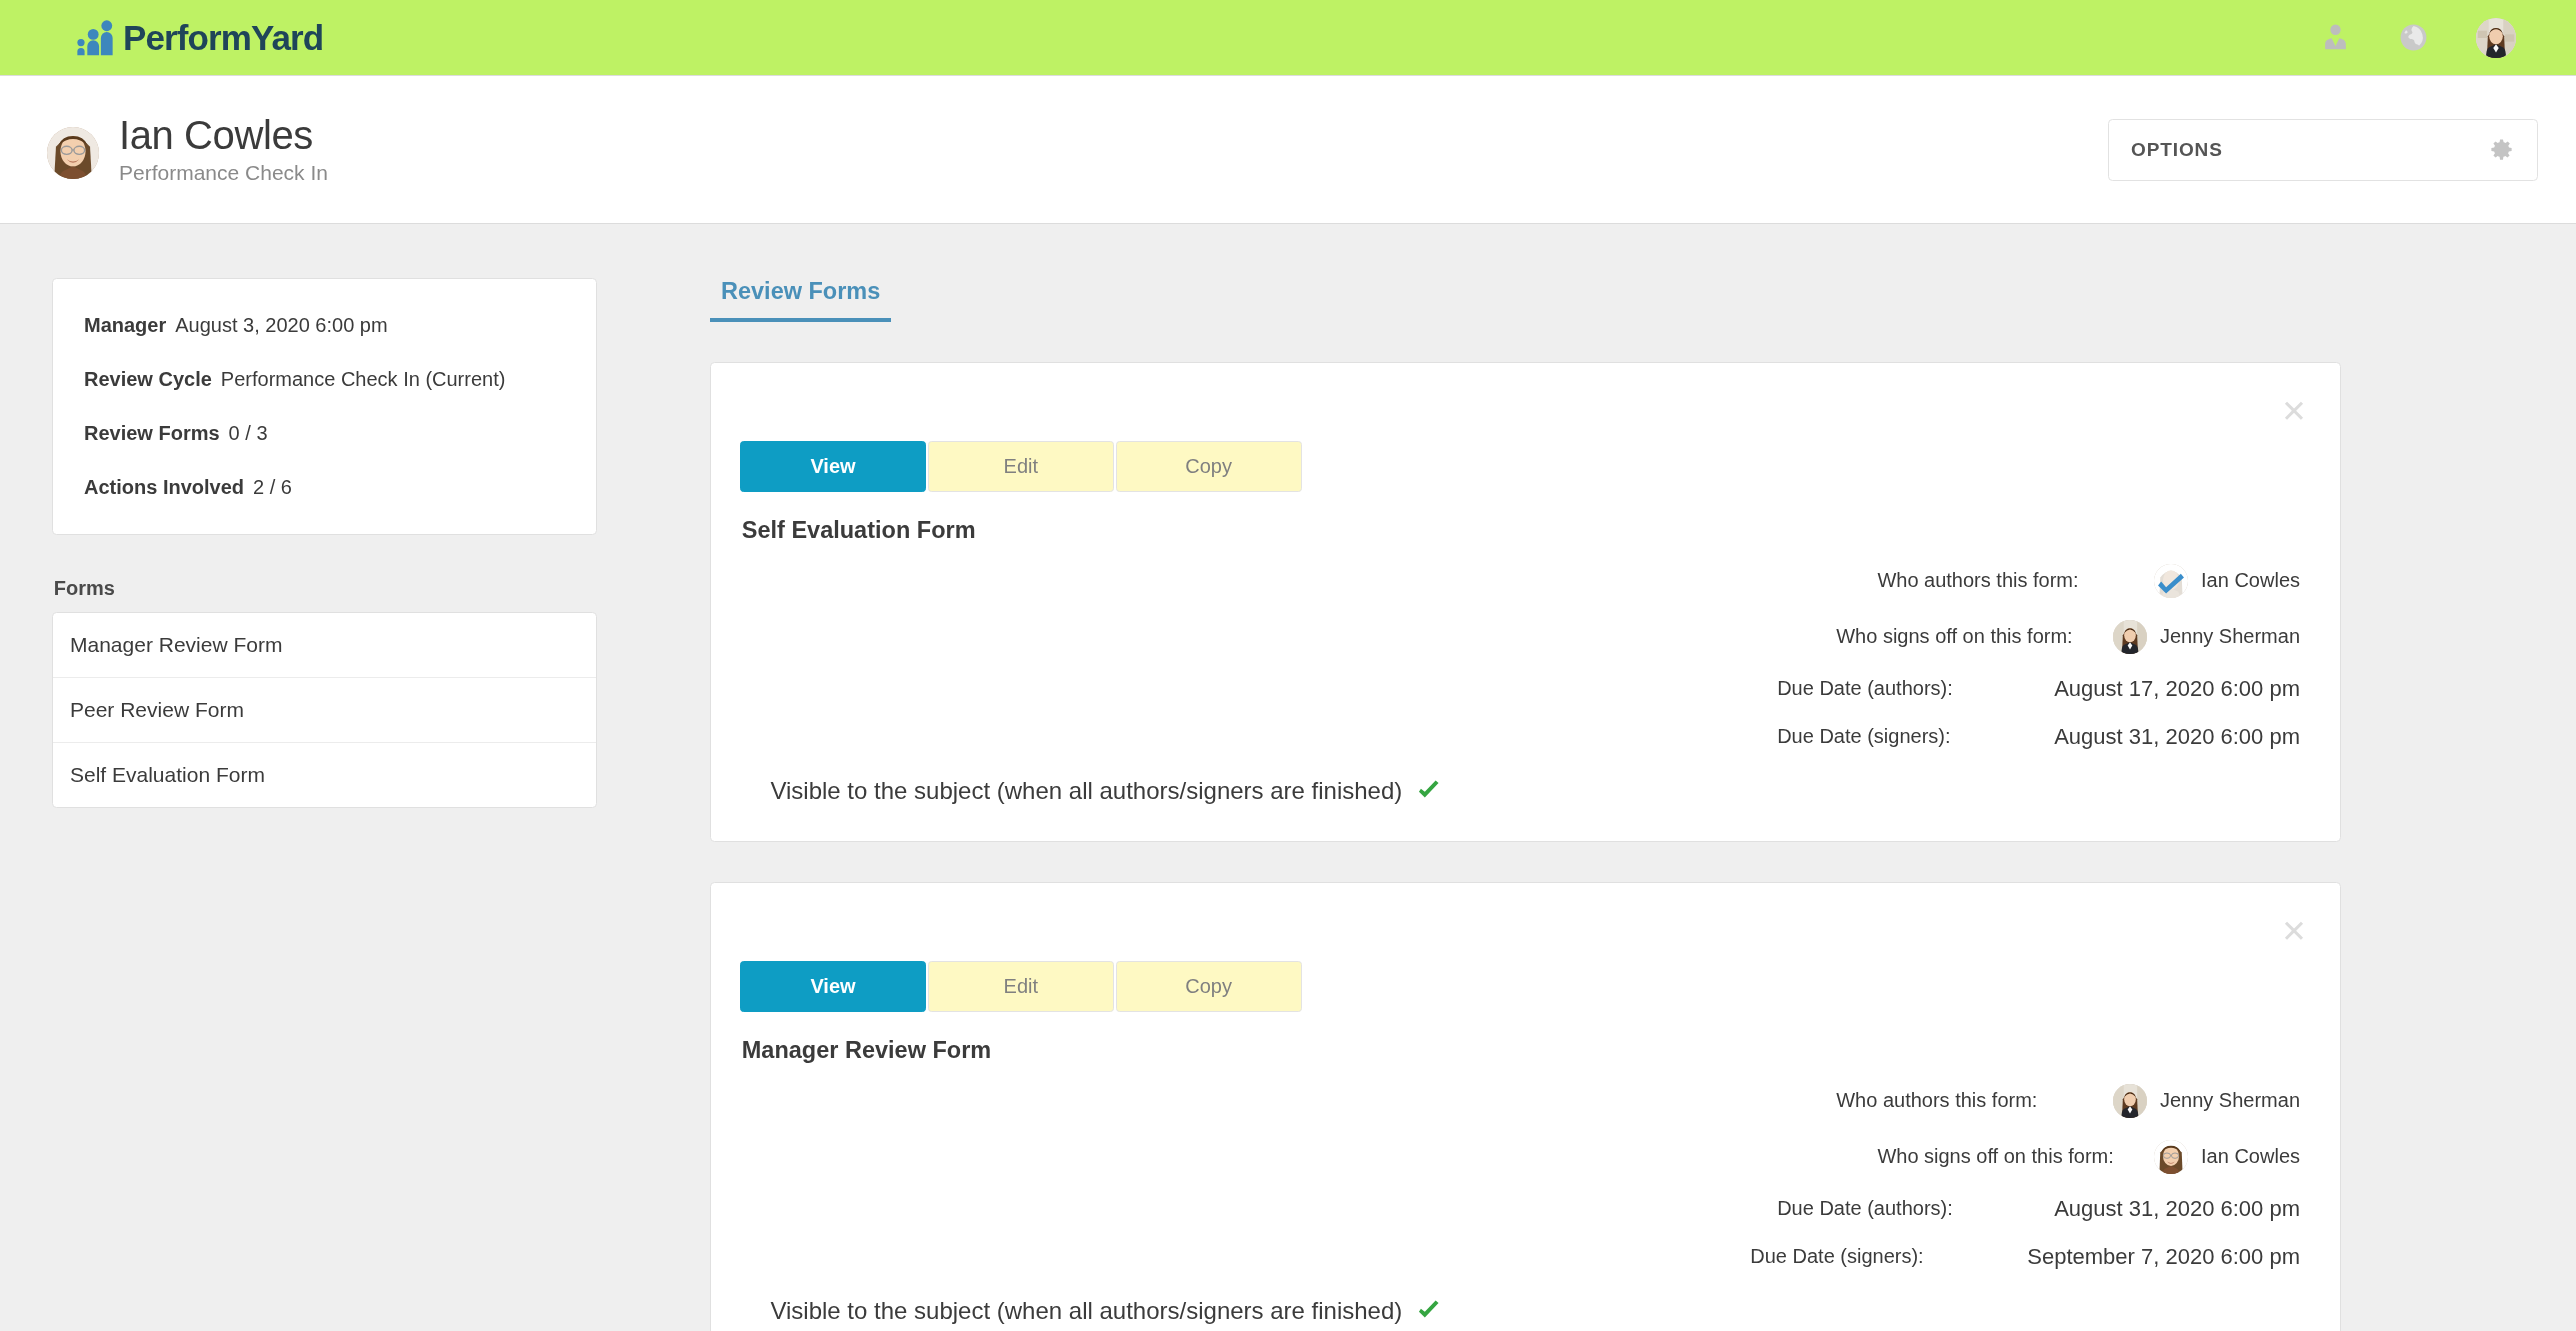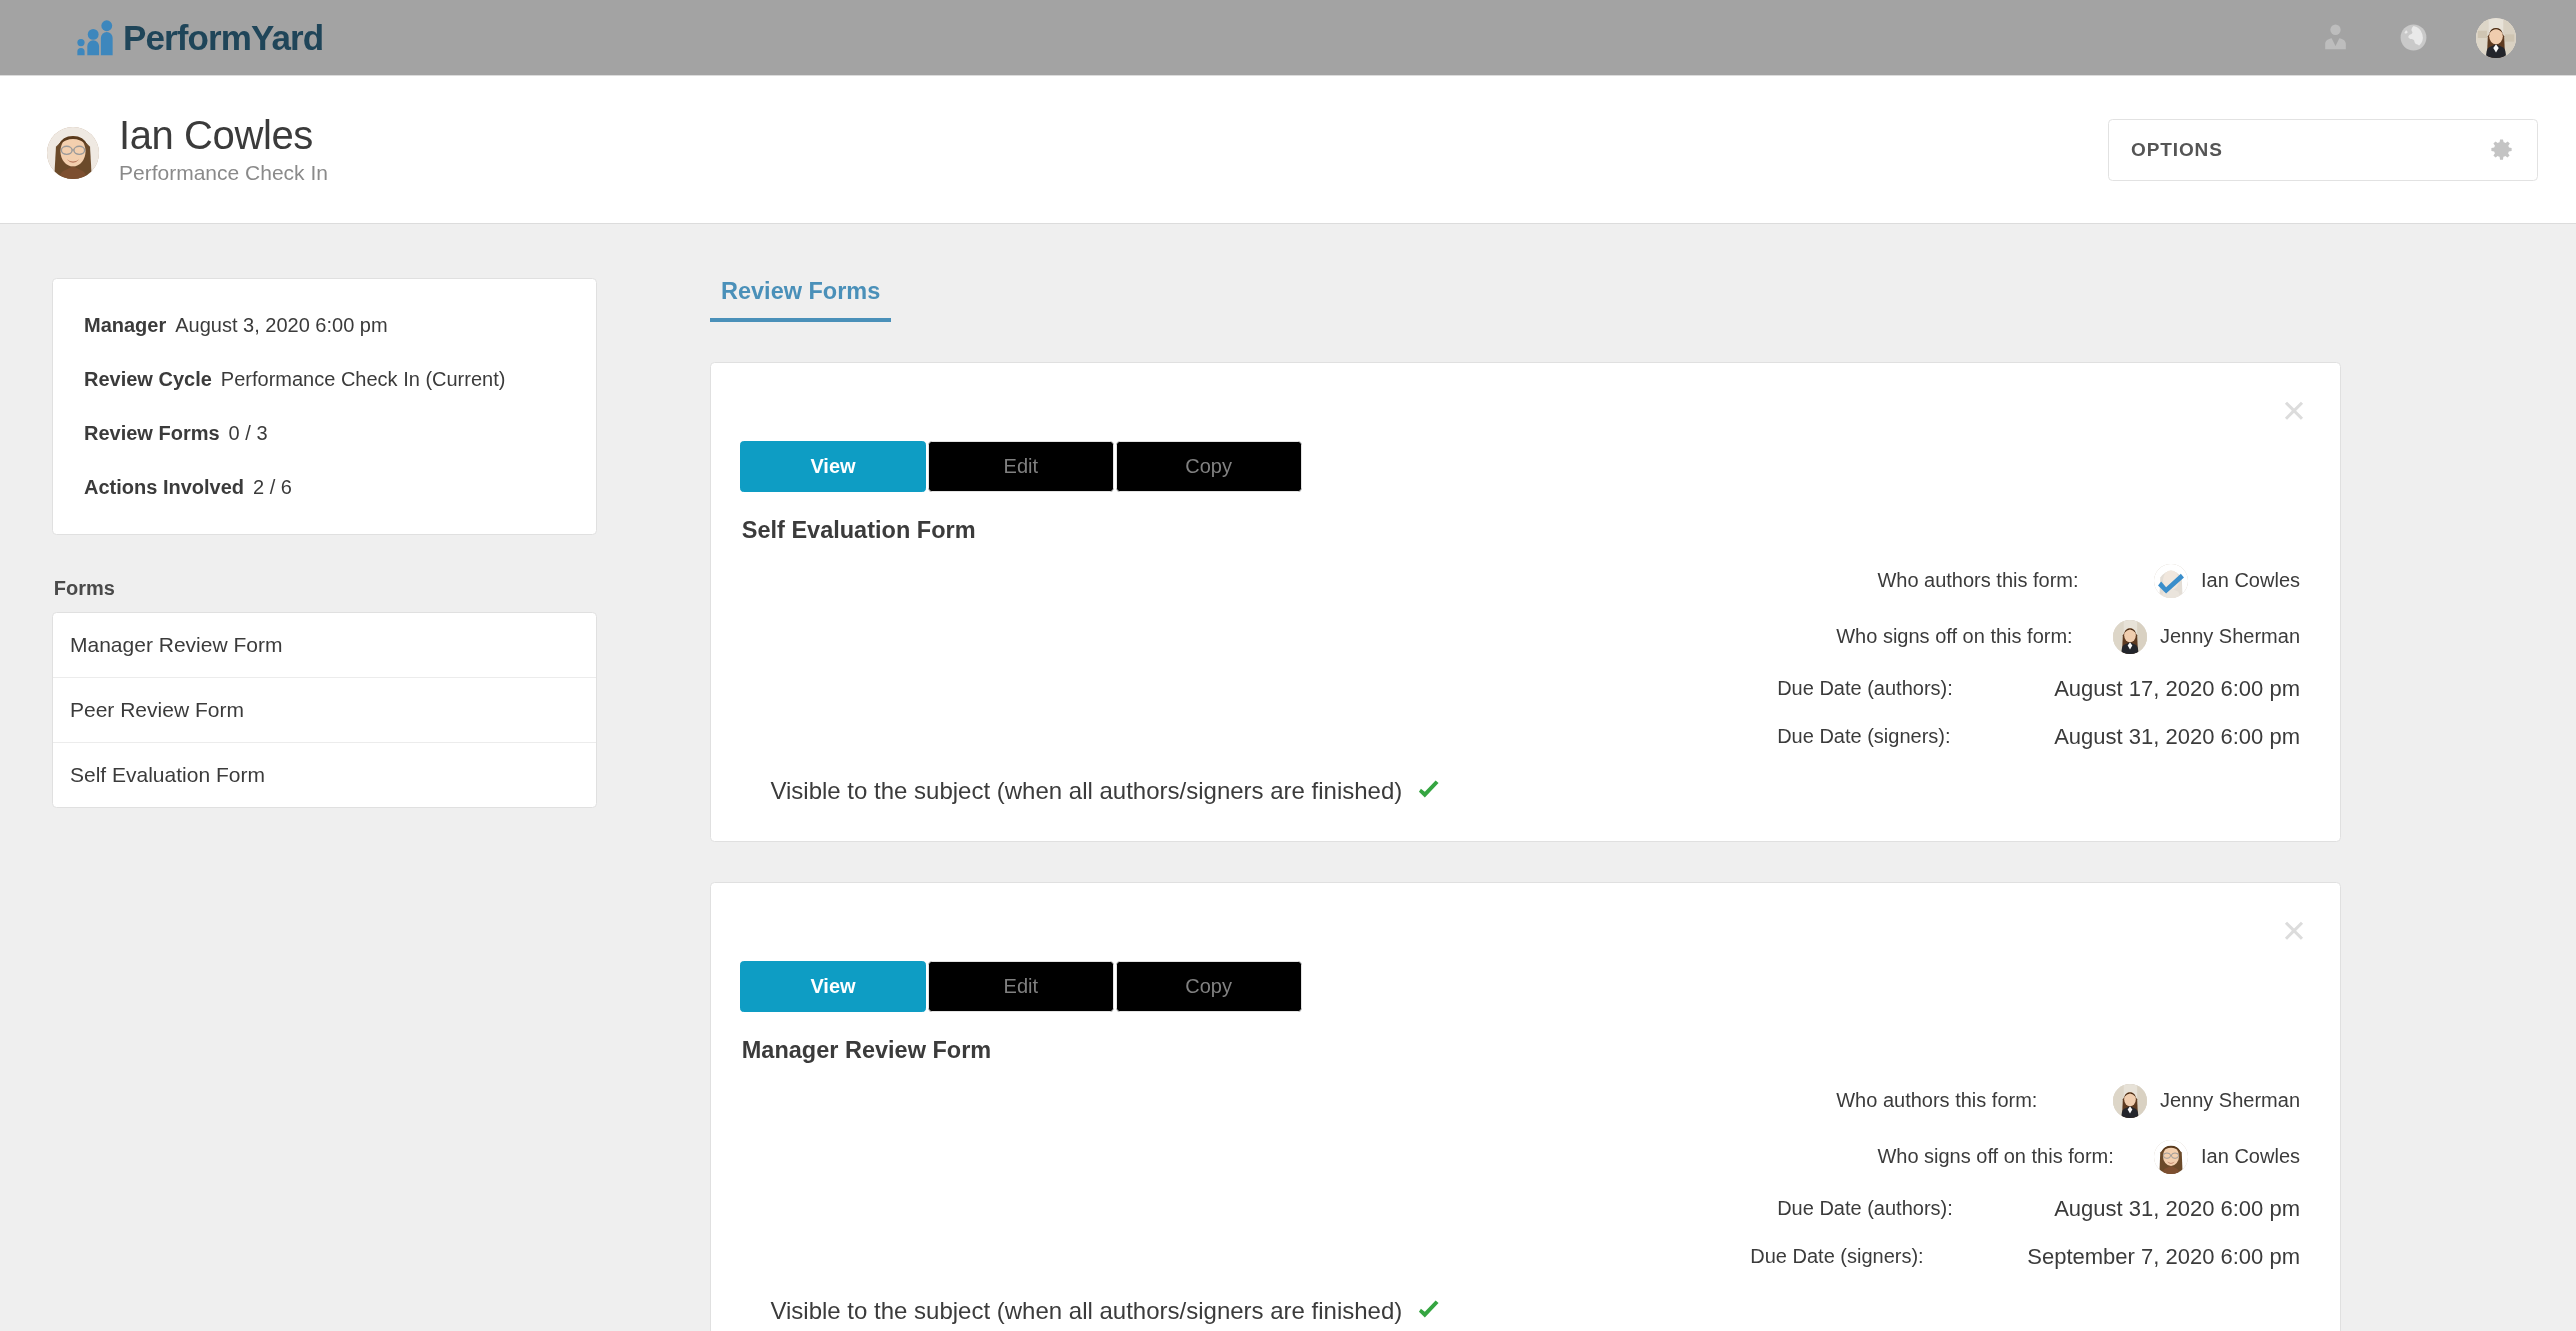--- a/index.html
+++ b/index.html
@@ -7,21 +7,21 @@
   body {
     width: 2576px; height: 1331px;
     background: #efefef;
     font-family: "Liberation Sans", sans-serif;
     color: #3b3b3b;
     overflow: hidden;
   }
 
   
   .topbar {
-    height: 76px; background:#a3a3a3;
+    height: 76px; background:#bef264;
     border-bottom:0.9px solid #dcdcdc;
     display:flex; align-items:center;
     padding: 0 38px 0 76px;
     position:relative;
     text-align:right;
   }
   .logo { display:flex; align-items:center; gap:9px; }
   .logo-mark { width:38px; height:38px; display:block; }
   .logo-word {
     font-size:35px; font-weight:bold; color:#1f4559;
@@ -122,21 +122,21 @@
   .btn {
     height:51px; min-width:186px;
     display:flex; align-items:center; justify-content:center;
     font-size:20px; border-radius:3.6px; cursor:pointer;margin-top:40px;
   }
   .btn-primary {
     background:#0e9dc4; color:#fff; border:0.9px solid #0e9dc4;
     font-weight:bold;
   }
   .btn-default {
-    background:#000000; color:#808080; border:0.9px solid #e3e3e3;
+    background:#fef9c3; color:#808080; border:0.9px solid #e3e3e3;
   }
   .rf-title {
     font-size:23.5px; font-weight:bold; color:#3b3b3b;
     margin-bottom:20px; padding-left:1.8px;
   }
   .rf-rows { padding-left:34px; }
   .rf-row {
     display:flex; align-items:center;
     margin-bottom:22px; font-size:20px; color:#3b3b3b;justify-content:flex-end;
   }

